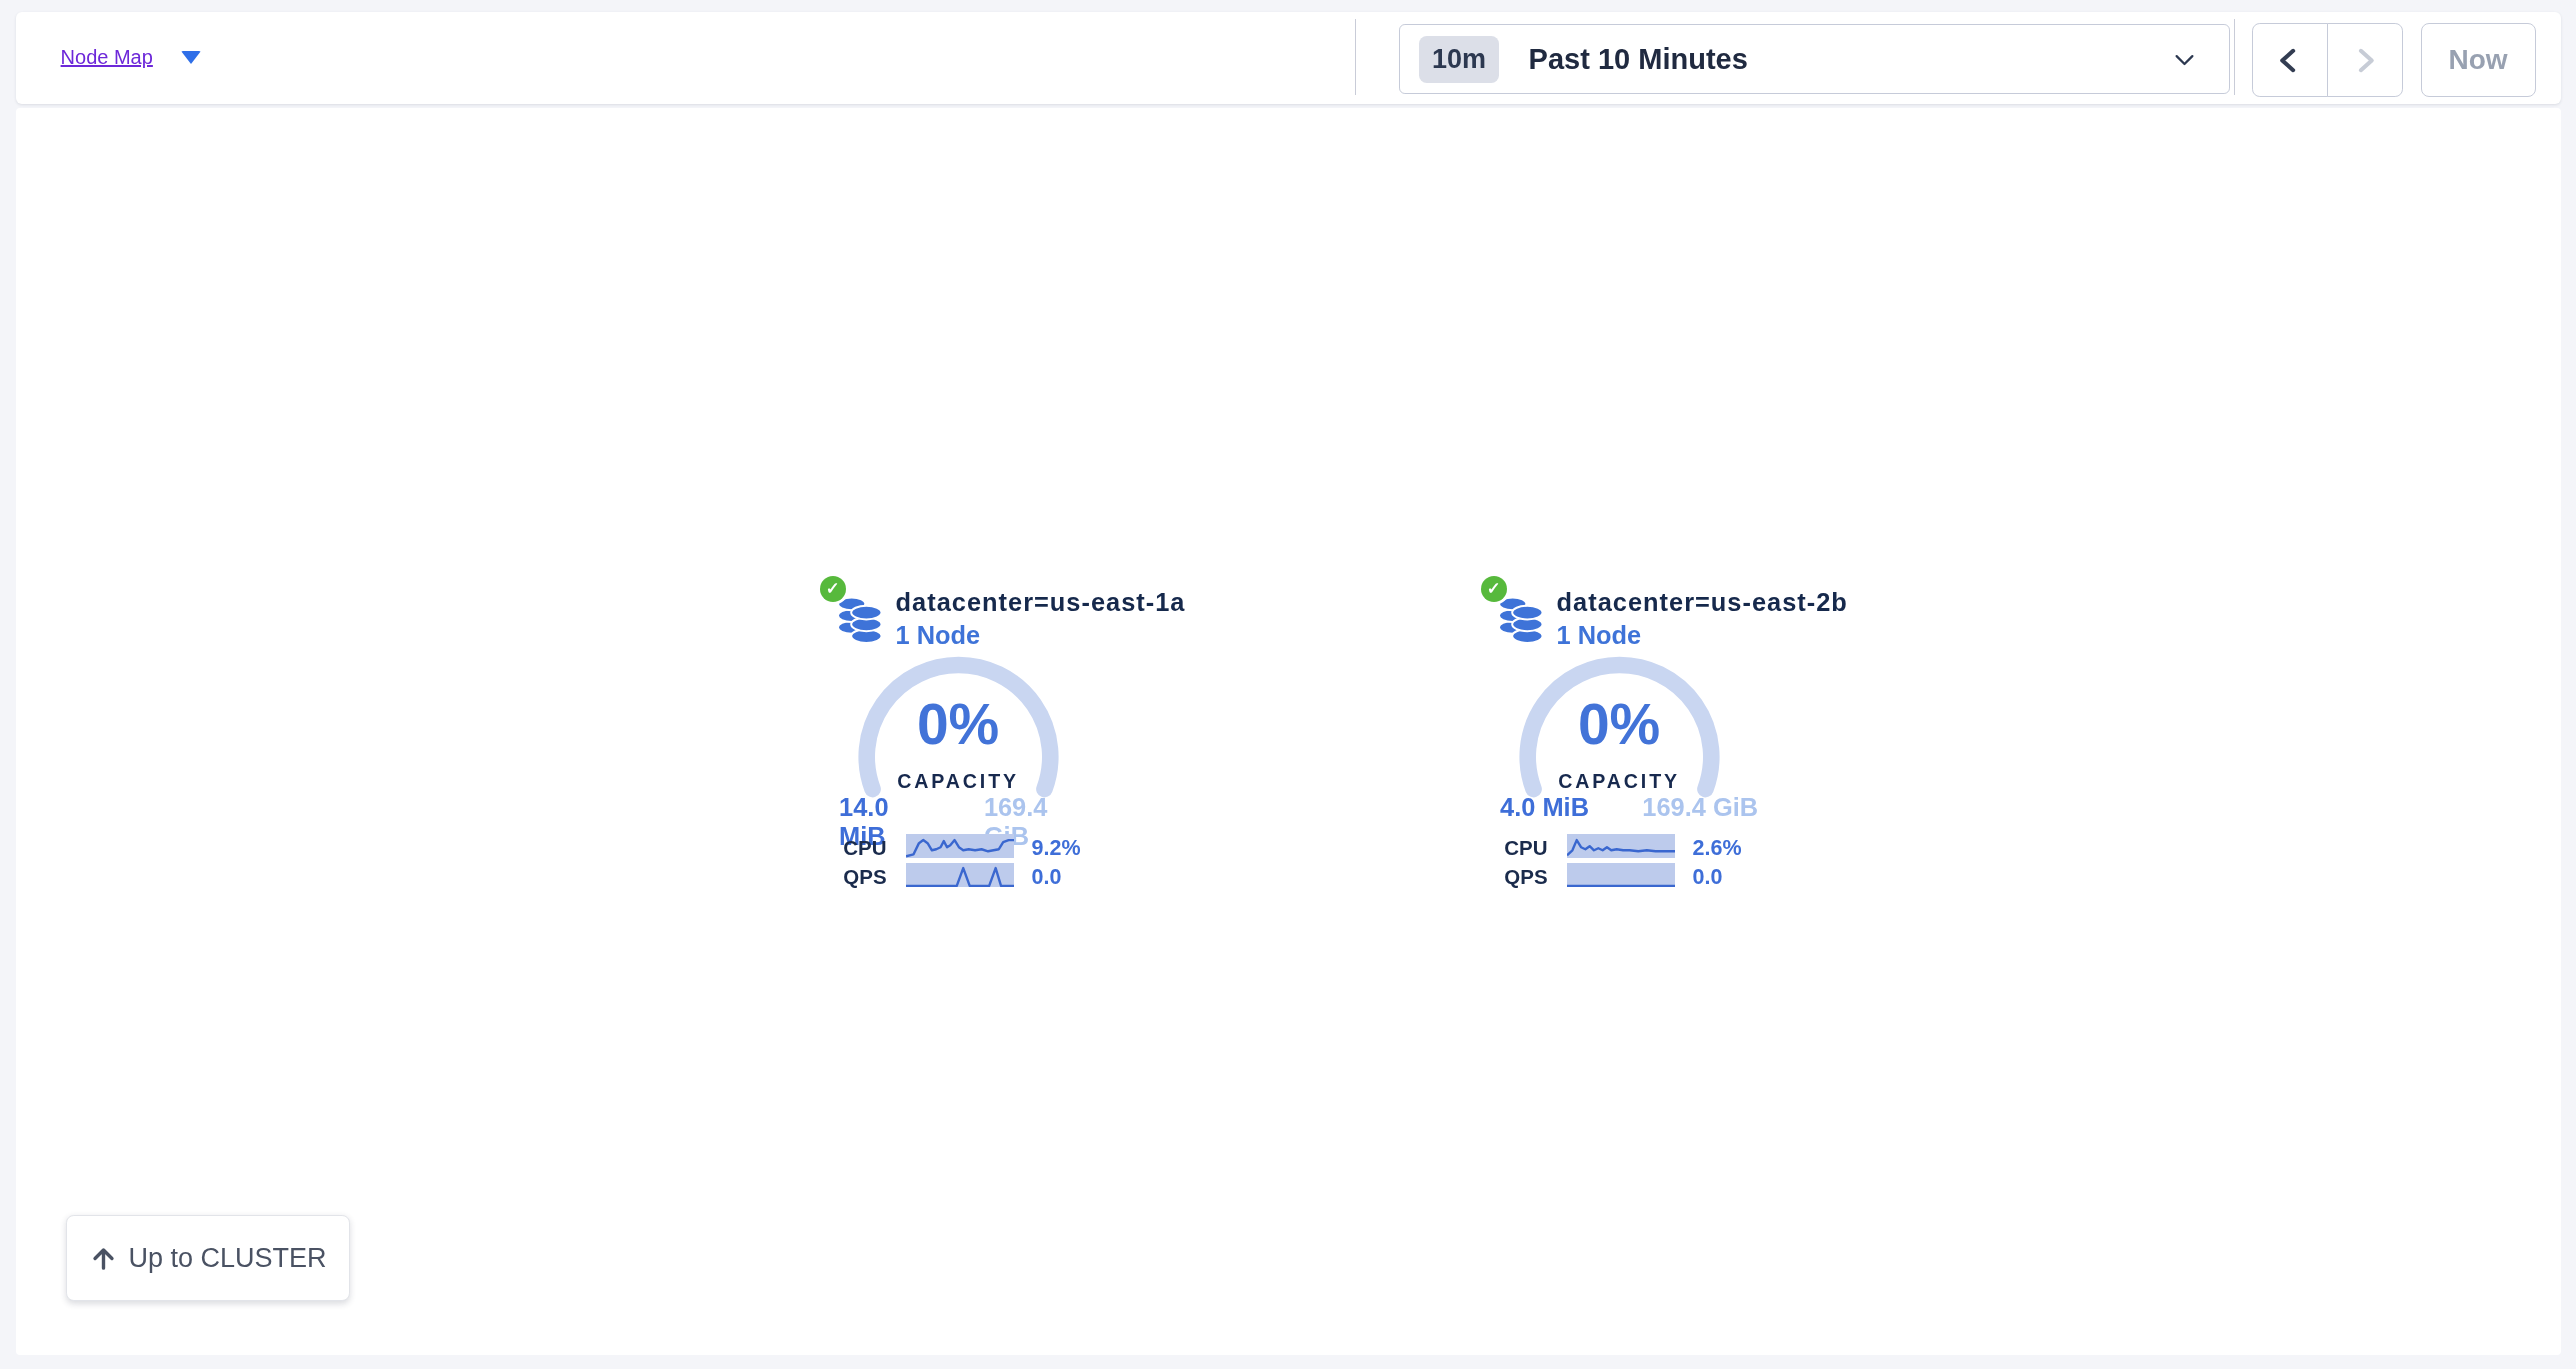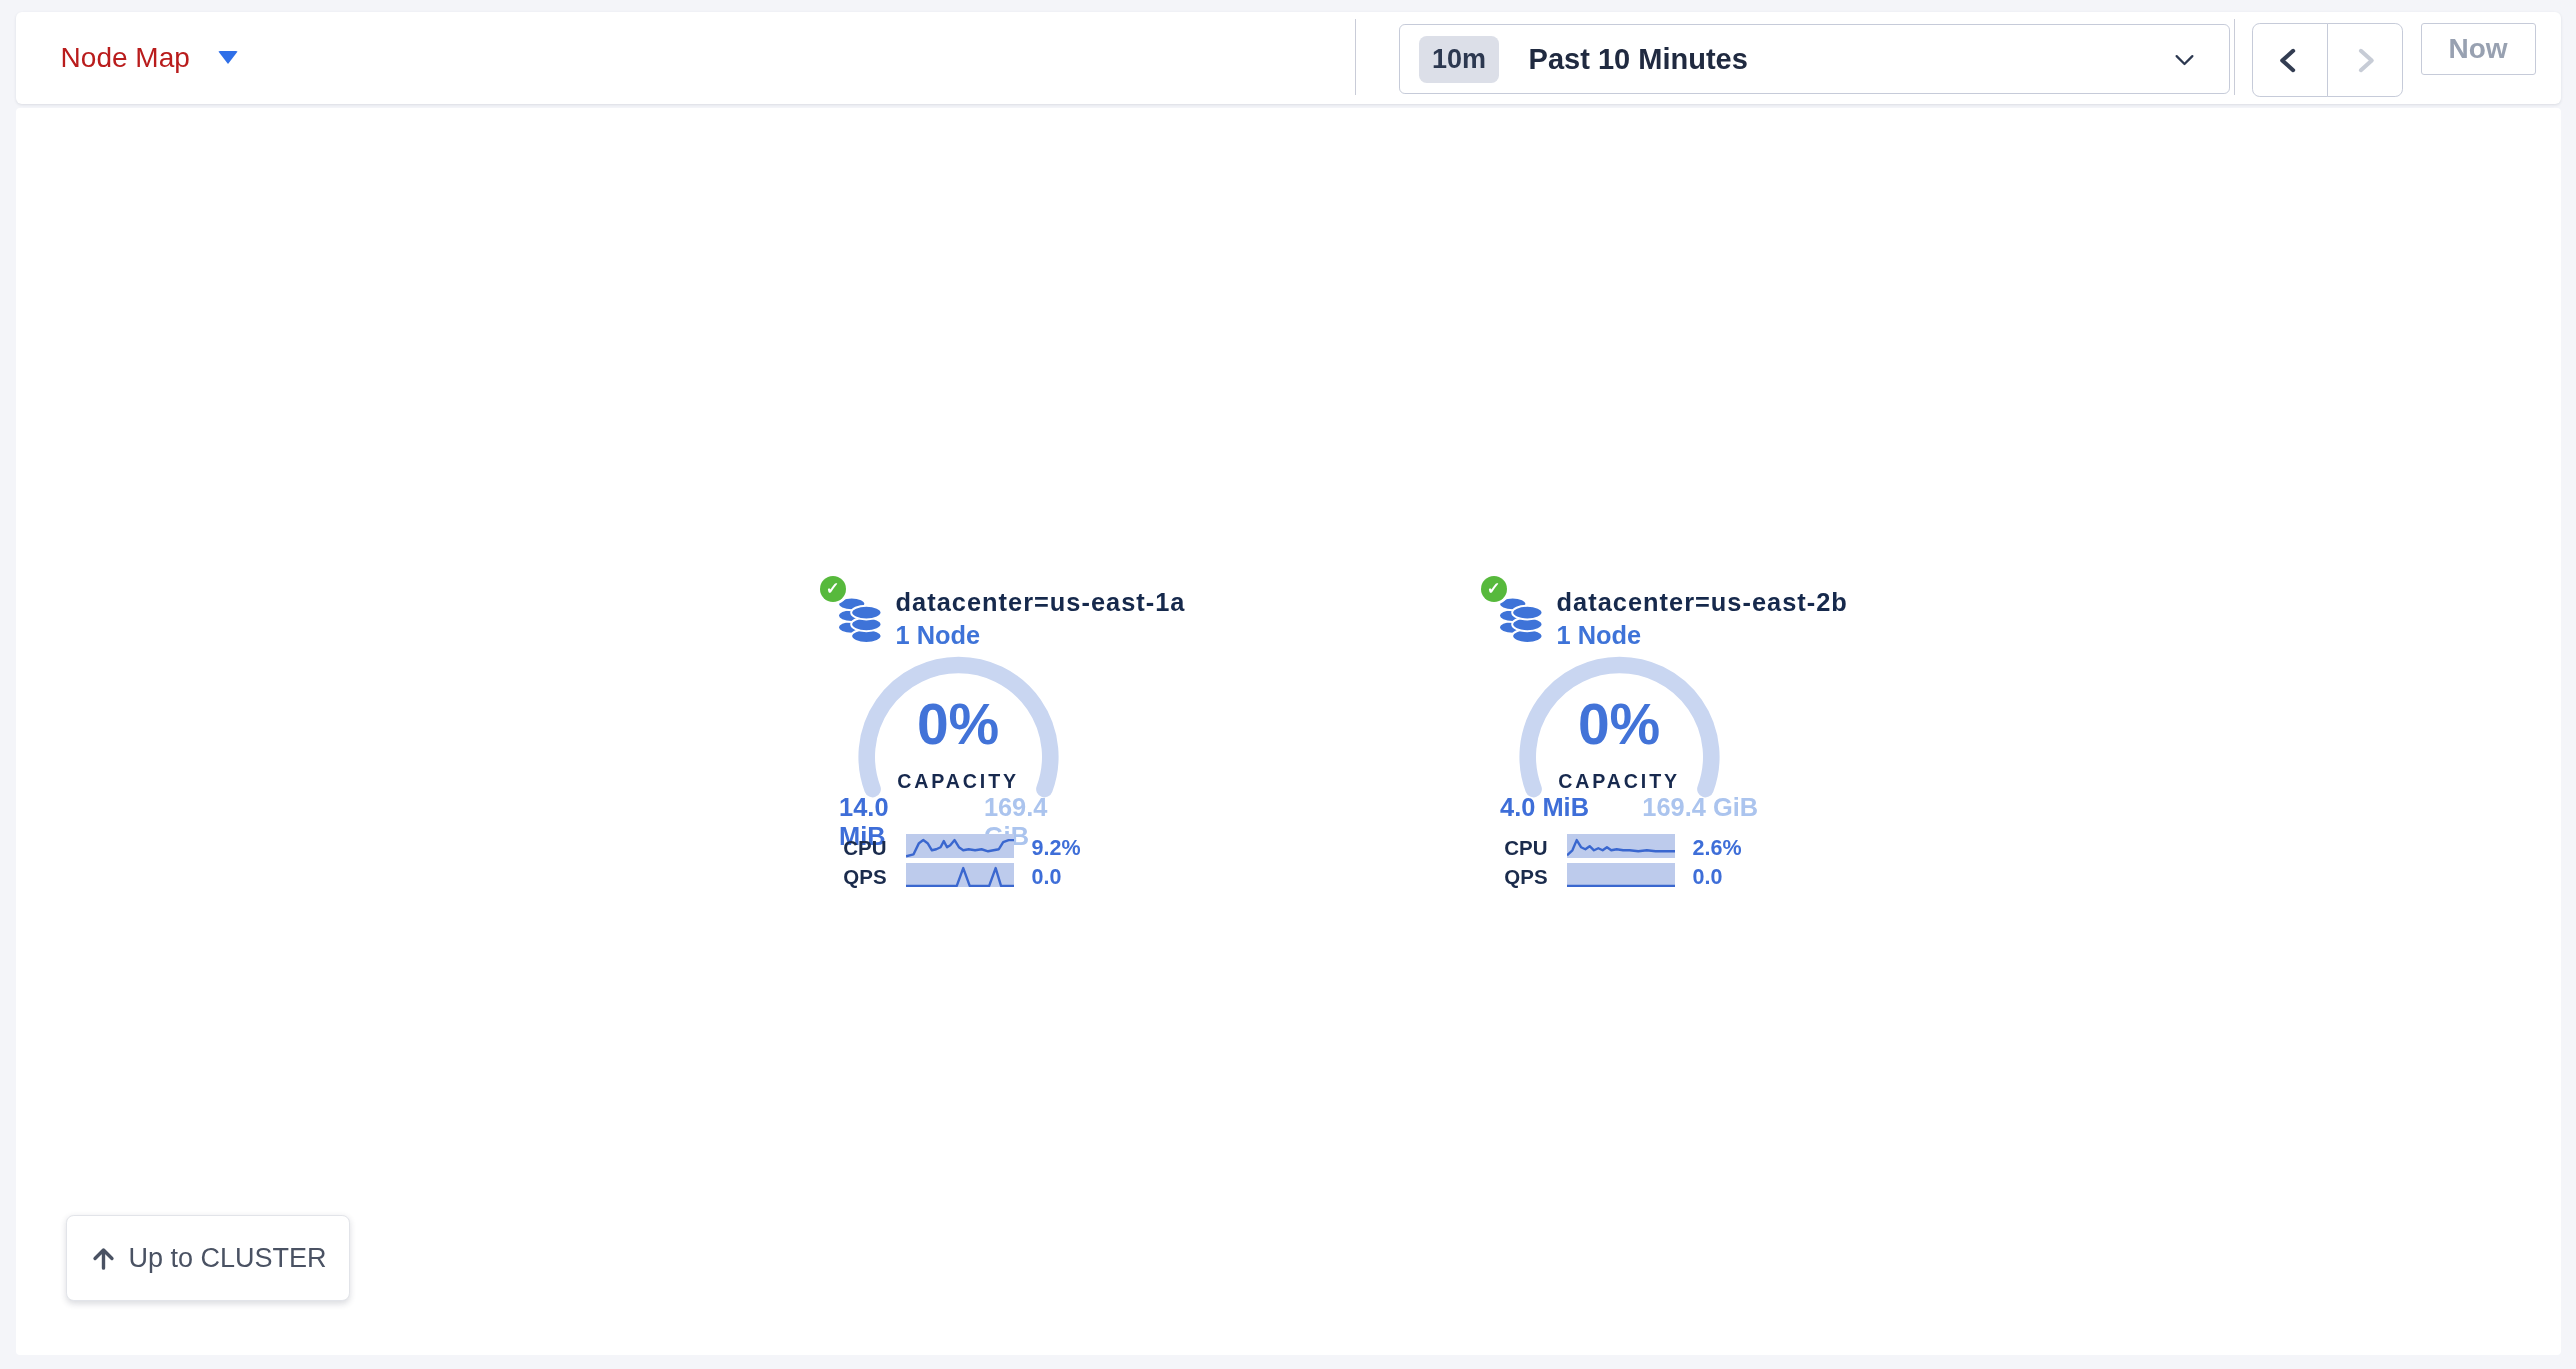--- a/index.html
+++ b/index.html
@@ -14,21 +14,21 @@
   
   .header {
     position:absolute; left:15.6px; top:11.7px; width:2545px; height:92px;
     background:#fff; border-radius:5.9px;
     box-shadow:0 1px 2.9px rgba(40,50,70,.12);
   }
   .view-selector {
     position:absolute; left:45px; top:0; height:92px;
     display:flex; align-items:center; gap:28px; cursor:pointer;
   }
-  .view-selector .vs-label { font-size:28px; color:#b91c1c; }
+  .view-selector .vs-label { font-size:20px; color:#6d28d9;text-decoration:underline; }
   .caret-down {
     width:0; height:0;
     border-left:10.8px solid transparent; border-right:10.8px solid transparent;
     border-top:13.7px solid #2f6fe8; border-radius:2px;
   }
   .breadcrumb {
     position:absolute; left:623px; top:0; height:92px;
     display:flex; align-items:center; gap:13.7px;
     font-size:27px; font-weight:600;
   }
@@ -53,22 +53,22 @@
   .ts-label { margin-left:30px; font-size:29px; font-weight:700; color:#202a40; }
   .ts-chevron { margin-left:auto; margin-right:31px; display:flex; }
   .arrow-group { position:absolute; left:2236px; top:11.7px; height:74px; display:flex; }
   .arrow-btn {
     width:76px; height:74px; background:#fff; border:1px solid #c6cbd9;
     display:flex; align-items:center; justify-content:center; cursor:pointer;
   }
   .arrow-btn.prev { border-radius:7.8px 0 0 7.8px; }
   .arrow-btn.next { border-radius:0 7.8px 7.8px 0; margin-left:-1px; }
   .now-btn {
-    position:absolute; left:2405px; top:11.7px; width:115px; height:52px;
-    background:#fff; border:1px solid #c6cbd9; border-radius:3px;
+    position:absolute; left:2405px; top:11.7px; width:115px; height:74px;
+    background:#fff; border:1px solid #c6cbd9; border-radius:8px;
     display:flex; align-items:center; justify-content:center;
     font-size:28px; font-weight:700; color:#98a1b1; cursor:pointer;
   }
   
   .main {
     position:absolute; left:15.6px; top:108px; width:2545px; height:1247px;
     background:#fff; border-radius:3.9px;
   }
   
   .dc-card { position:absolute; top:460px; width:323px; height:338px; cursor:pointer; }

